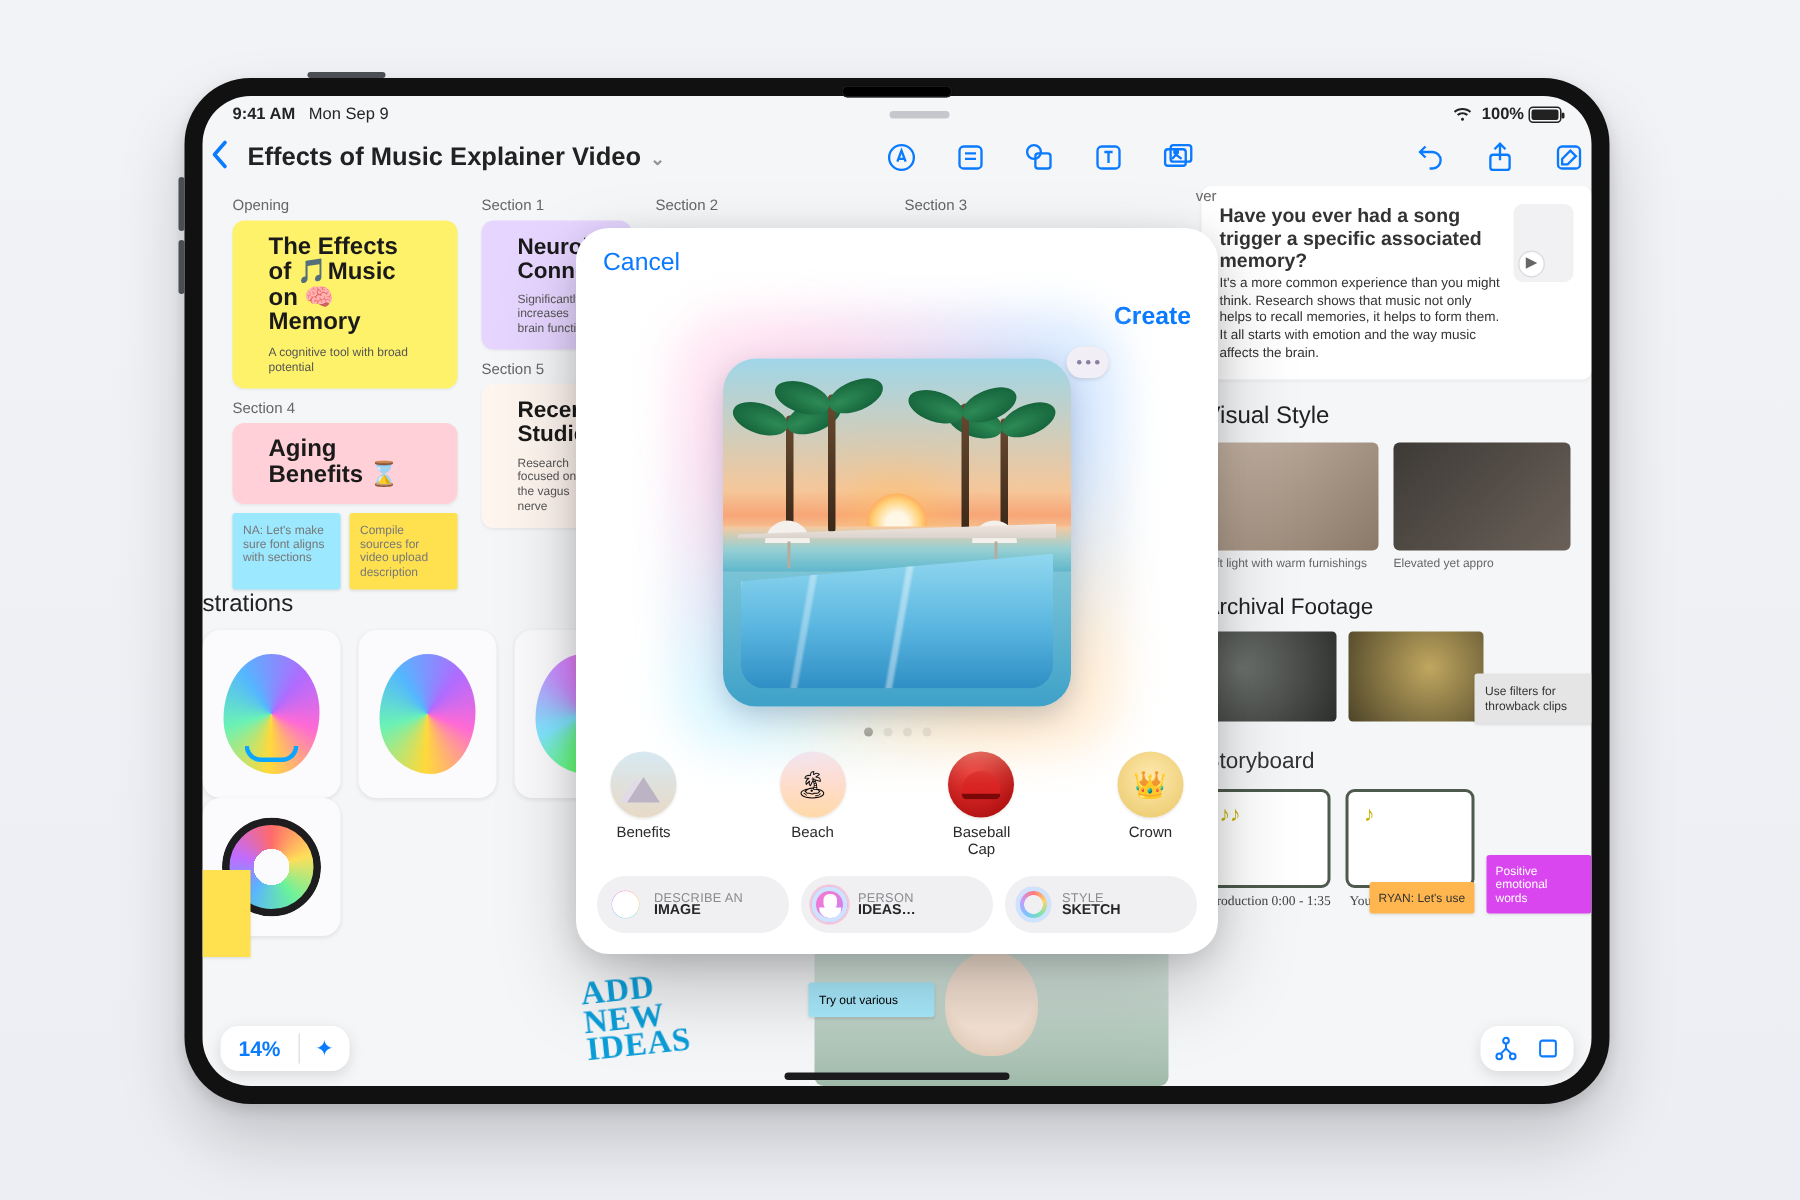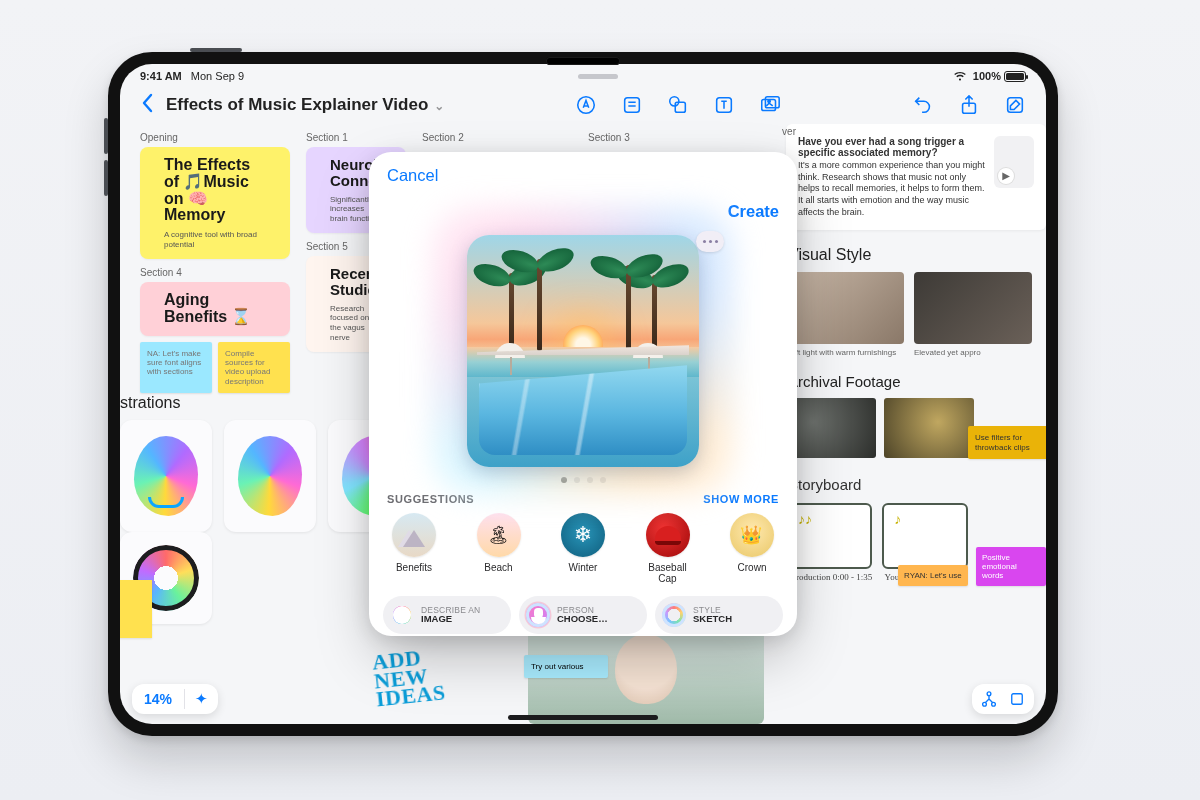--- a/index.html
+++ b/index.html
@@ -6,21 +6,21 @@
   html, body {
     width: 1200px; height: 800px;
     background: linear-gradient(#f2f3f6, #eceef3);
     font-family: -apple-system, "SF Pro Text", "Helvetica Neue", Arial, sans-serif;
     -webkit-font-smoothing: antialiased;
     overflow: hidden;
   }
   
   .ipad {
     position: absolute;
-    top: 52px; left: 108px;
+    top: 52px; left: 123px;
     width: 950px; height: 684px;
     background: #111;
     border-radius: 44px;
     padding: 12px;
     box-shadow: 0 24px 45px rgba(0,0,0,.18), 0 4px 10px rgba(0,0,0,.12);
   }
   .ipad::after{ 
     content:""; position:absolute; top:5px; left:50%; transform:translateX(-50%);
     width:74px; height:8px; background:#000; border-radius:8px;
     box-shadow: inset 0 0 0 1px #1a1a1a;
@@ -51,21 +51,21 @@
   .status .right{ display:flex; gap:6px; align-items:center;}
   .pill{ width:40px; height:5px; background:#c6c7cc; border-radius:3px; margin:0 auto; }
   .wifi{ width:14px; height:10px; }
   .batt{ display:inline-flex; align-items:center; gap:3px;}
   .batt-shell{ width:22px;height:11px;border:1px solid #222;border-radius:3px;position:relative;}
   .batt-shell::after{content:"";position:absolute;right:-3px;top:3px;width:2px;height:4px;background:#222;border-radius:1px;}
   .batt-fill{ position:absolute; inset:1px; background:#222; border-radius:1.5px; }
 
   
   .titlebar{
-    height:38px; padding:0 20px;
+    height:38px; padding:0 4px;
     display:flex; align-items:center; justify-content:space-between;
     font-size:17px; font-weight:600; color:#222;
   }
   .tb-left{ display:flex; align-items:center; gap:10px;}
   .back-chev svg{ width:16px; height:20px; }
   .tb-center,.tb-right{ display:flex; gap:24px; align-items:center;}
   .tb-center{ margin-left:auto; margin-right:auto;}
   .tool-icn{ width:22px; height:22px; color:#0a7aff; display:flex; align-items:center; justify-content:center;}
   .doc-title .chev{ opacity:.45; margin-left:6px; font-size:12px;}
 
@@ -91,34 +91,34 @@
 
   .row-notes{ display:flex; gap:6px; margin-top:-2px;}
   .sticky{ font-size:8px; line-height:1.15; padding:7px; border-radius:2px; box-shadow:0 1px 2px rgba(0,0,0,.1);}
 
   .right-pane{
     position:absolute; right:0; top:0; width:260px;
     font-size:10px; color:#333;
   }
   .desc-box{ background:#fff; padding:12px; border-radius:6px; box-shadow:0 1px 3px rgba(0,0,0,.06); display:flex; gap:8px;}
   .desc-box p{ font-size:9px; line-height:1.3;}
-  .desc-box b{ display:block; margin-bottom:2px; font-size:10px;}
+  .desc-box b{ display:block; margin-bottom:2px; font-size:13px;}
   .play-chip{ width:40px; flex:0 0 40px; height:52px; background:#f1f1f3; border-radius:6px; position:relative;}
   .play-chip::after{content:"▶"; font-size:10px; position:absolute; bottom:4px; left:4px; color:#666; background:#fff; border-radius:50%; width:16px; height:16px; line-height:16px; text-align:center; box-shadow:0 0 0 1px #ddd;}
 
   .vs-head{ font-size:16px; font-weight:500; color:#222; margin:16px 2px 8px;}
   .vs-row{ display:flex; gap:10px;}
   .thumb{ width:118px; height:72px; border-radius:4px; background:linear-gradient(135deg,#c9b8a8,#8a7868); position:relative;}
   .thumb2{ background:linear-gradient(135deg,#3d3a36,#6a6058);}
   .cap{ font-size:8px; color:#666; margin-top:4px;}
 
   .arch-row{ display:flex; gap:8px; position:relative;}
   .arch{ width:90px;height:60px;border-radius:3px;background:radial-gradient(circle at 30% 40%,#6d716d,#2c2e2b);}     
   .arch2{ background:radial-gradient(circle at 60% 40%,#c0a760,#4d4428);}
-  .yel-sticky{ position:absolute; right:-4px; top:28px; width:82px; background:#eab308; }
+  .yel-sticky{ position:absolute; right:-4px; top:28px; width:82px; background:#e5e5e5; }
 
   .story-head{ font-size:15px; font-weight:500; margin:18px 2px 10px;}
   .sb-row{ display:flex; gap:10px;}
   .sb{ width:86px;height:66px;border:2px solid #4d5a4d;border-radius:6px;position:relative;background:#fff;}
   .sb .note{position:absolute;top:6px;left:10px;font-size:14px;color:#c7b200;}
   .sb-cap{ text-align:center;font-family:cursive;font-size:9px;color:#444;margin-top:3px;}
   .orange-stk{ background:#ffb64f; position:absolute; right:78px; bottom:-4px; width:70px; font-size:8px; padding:6px;}
   .mag-stk   { background:#d946ef; position:absolute; right:0;    bottom:-4px; width:70px; font-size:8px; padding:6px; color:#fff;}
 
   
@@ -532,36 +532,28 @@
             <span></span>
             <span></span>
           </div>
       </div>
       <div class="dots">
         <span class="dot active"></span>
           <span class="dot"></span>
           <span class="dot"></span>
           <span class="dot"></span>
       </div>
-      <div class="sug-head">
-        <span class="lbl">SUGGESTIONS</span>
-        <span class="more">SHOW MORE</span>
-      </div>
       <div class="chips">
         <div class="chip mount">
             <div class="av"></div>
             <div class="nm">Benefits</div>
           </div>
         <div class="chip beach">
             <div class="av"></div>
             <div class="nm">Beach</div>
-          </div>
-        <div class="chip winter">
-            <div class="av"></div>
-            <div class="nm">Winter</div>
           </div>
         <div class="chip cap-c">
             <div class="av"></div>
             <div class="nm">Baseball Cap</div>
           </div>
         <div class="chip crown">
             <div class="av"></div>
             <div class="nm">Crown</div>
           </div>
       </div>
@@ -570,21 +562,21 @@
           <span class="ic rainbow rainbow-in"></span>
           <span class="tx">
               <span class="lab">DESCRIBE AN</span>
                            <span class="val">IMAGE</span>
             </span>
         </div>
         <div class="pill-btn">
           <span class="ic pl"></span>
           <span class="tx">
               <span class="lab">PERSON</span>
-                           <span class="val">CHOOSE…</span>
+                           <span class="val">IDEAS…</span>
             </span>
         </div>
         <div class="pill-btn">
           <span class="ic ring"></span>
           <span class="tx">
               <span class="lab">STYLE</span>
                            <span class="val">SKETCH</span>
             </span>
         </div>
       </div>

